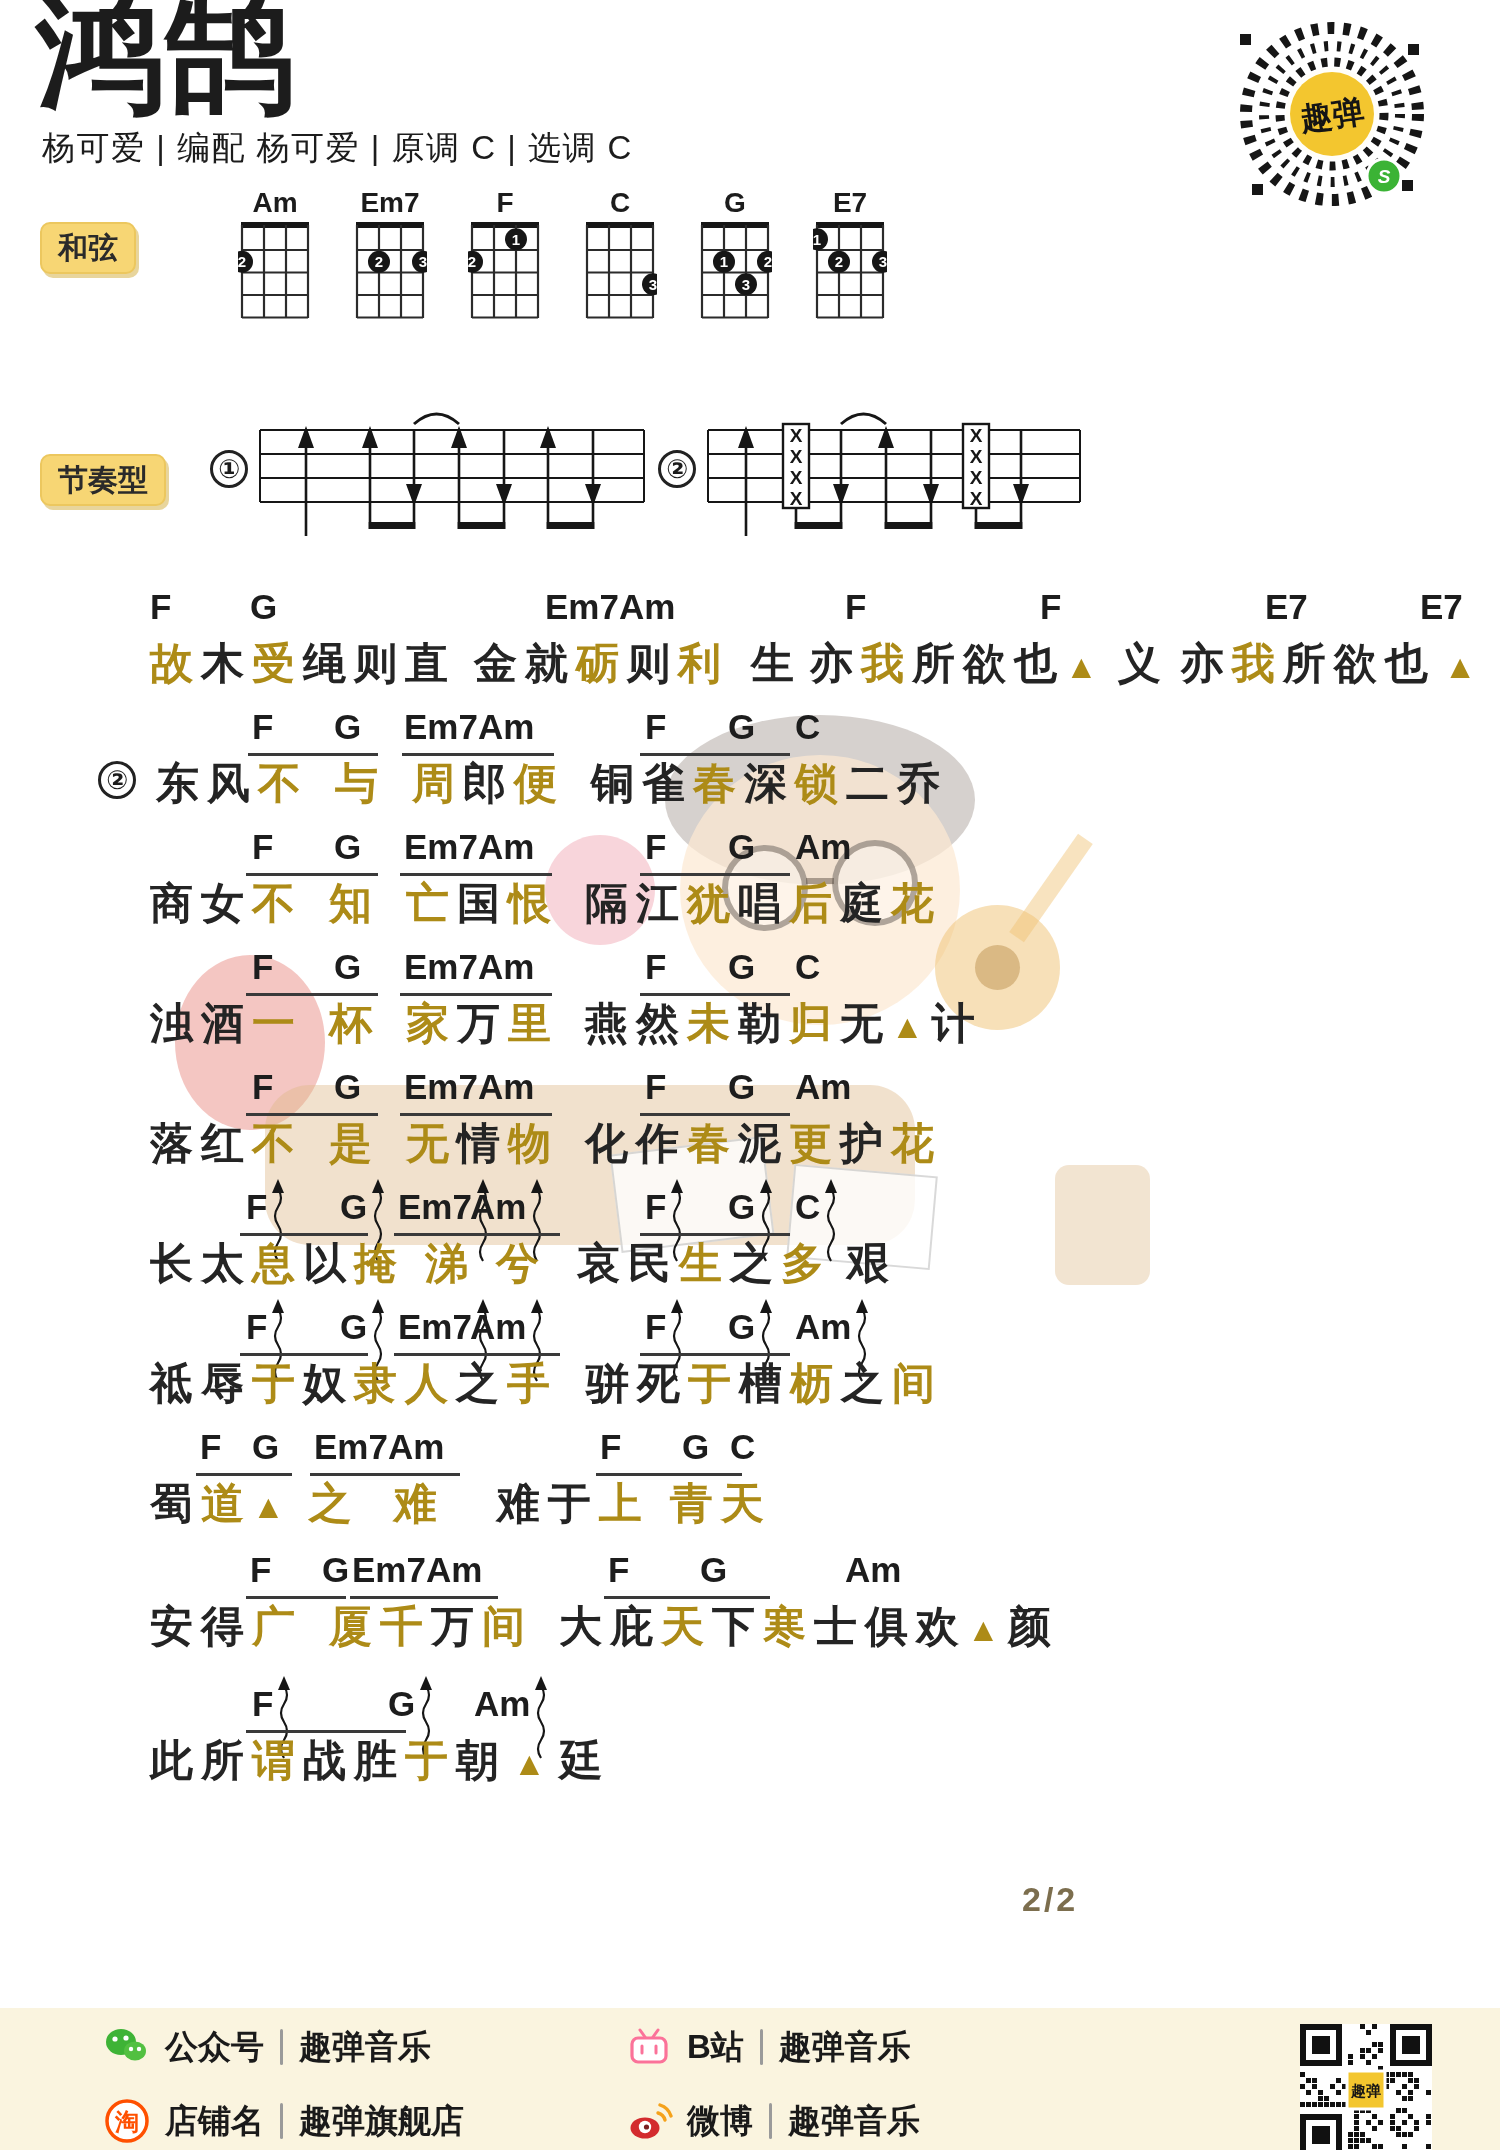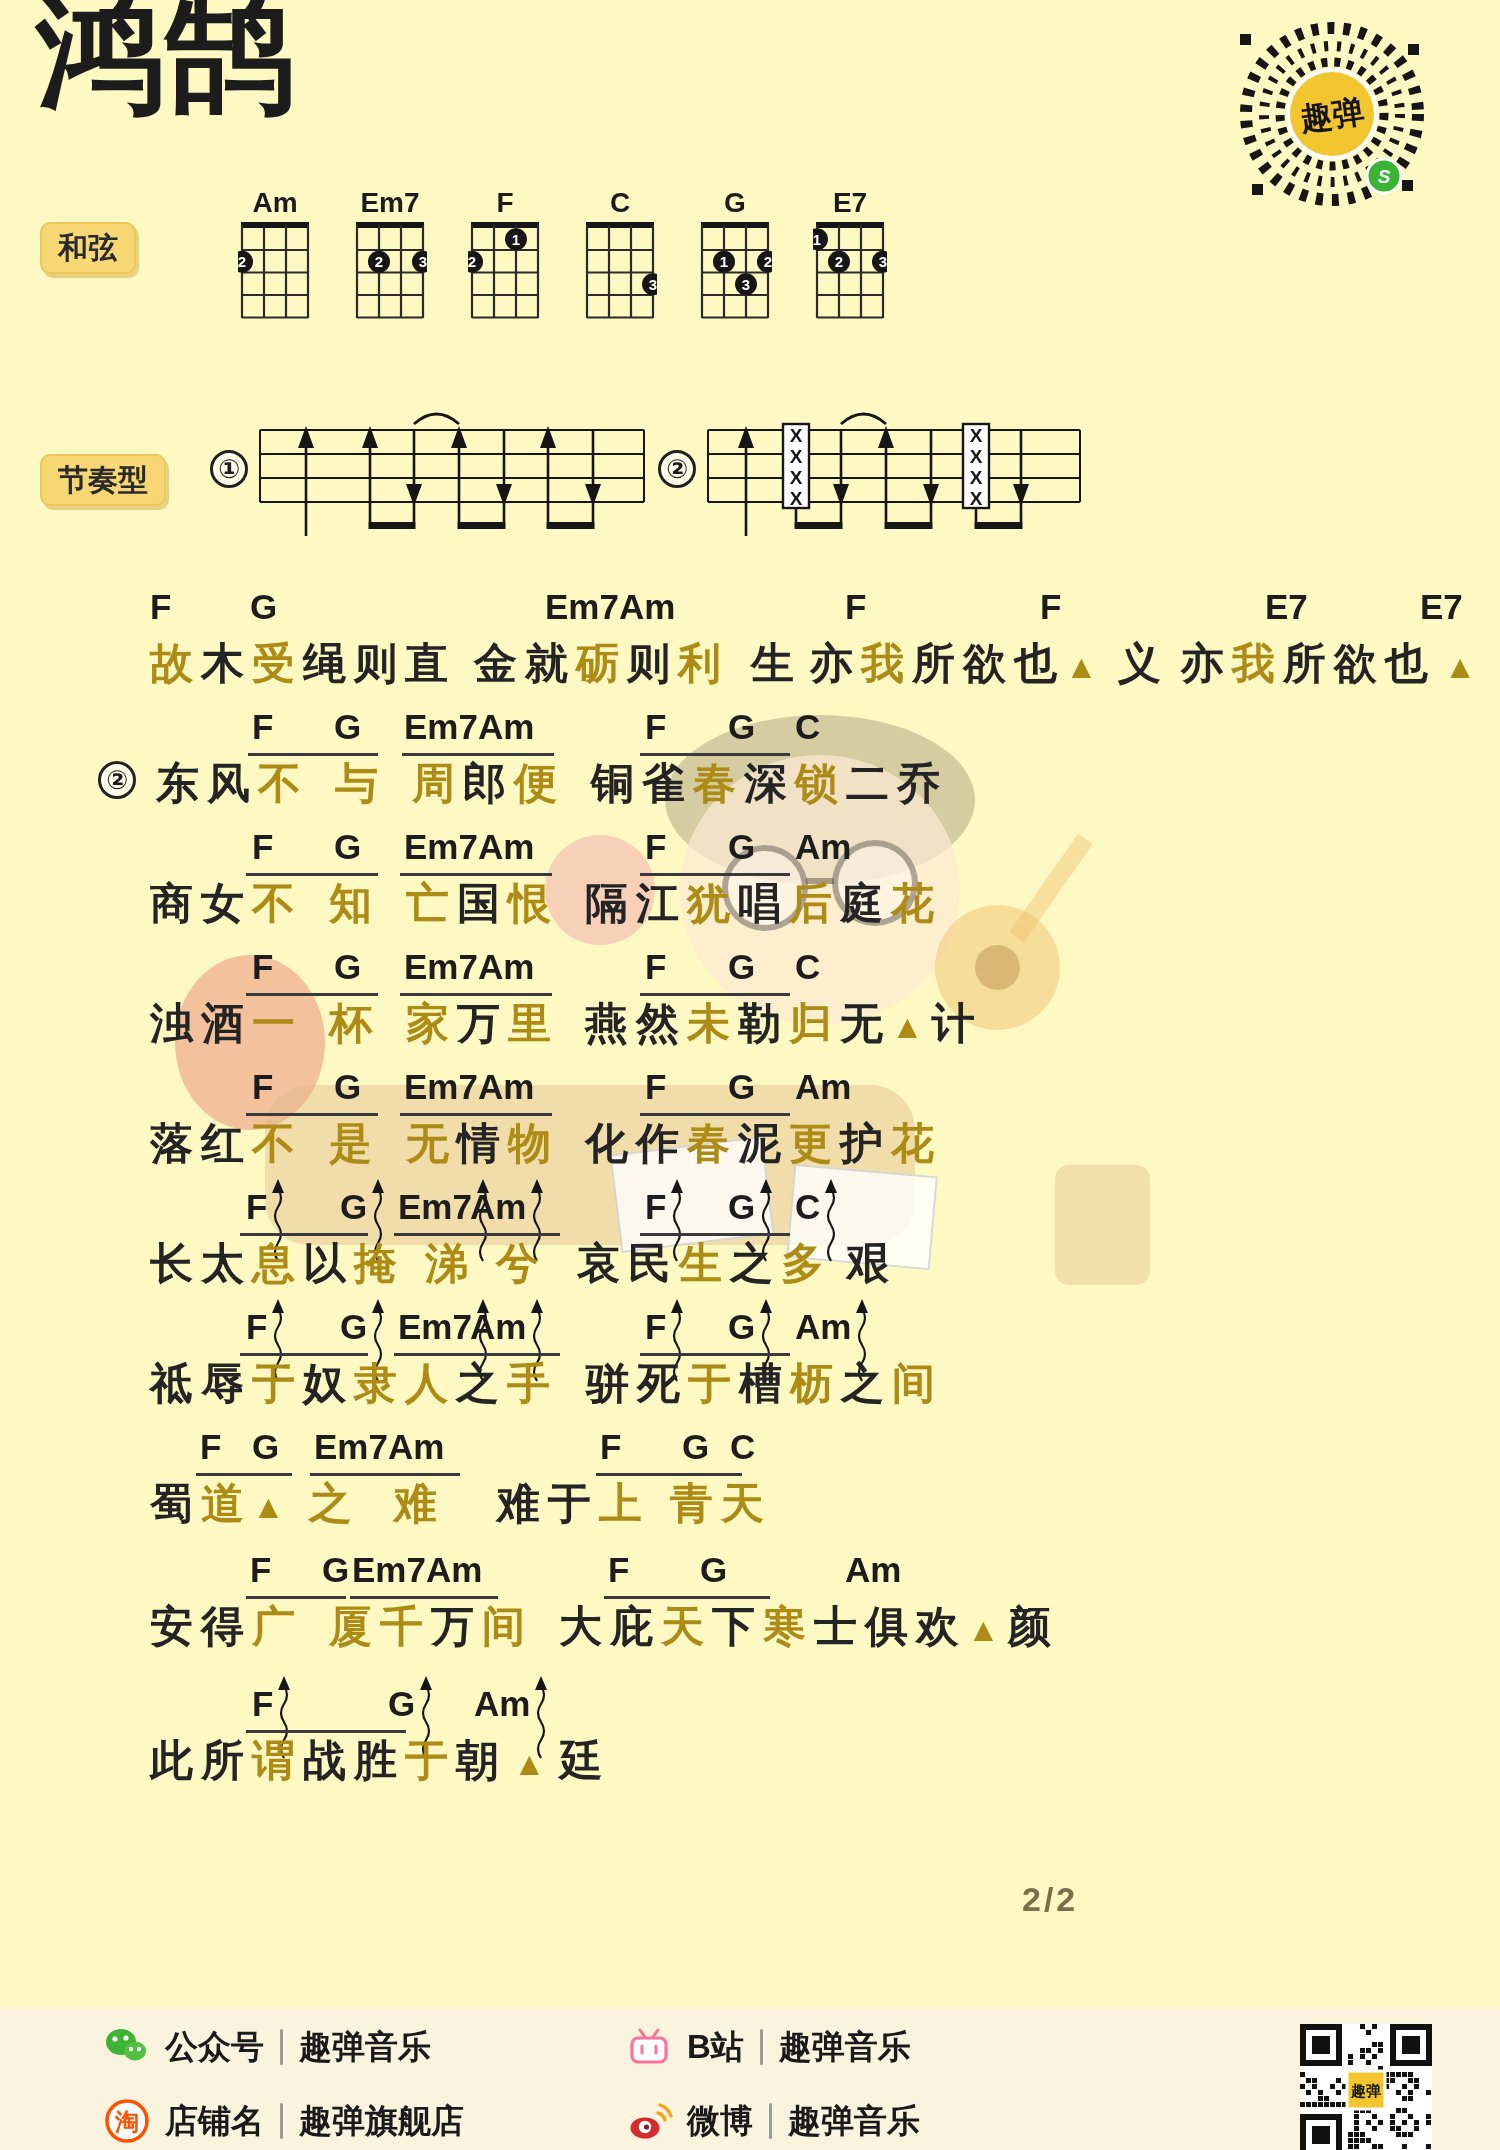--- a/index.html
+++ b/index.html
@@ -1,16 +1,16 @@
 <!DOCTYPE html>
 <html><head>
 <meta charset="utf-8">
 <style>
   html,body{margin:0;padding:0;background:#e8e8e8;}
-  .page{position:relative;width:1500px;height:2150px;background:#fef9c3;overflow:hidden;
+  .page{position:relative;width:1500px;height:2150px;background:#ffffff;overflow:hidden;
         font-family:"Liberation Sans","DejaVu Sans",sans-serif;color:#1c1c1c;}
   
   .title{position:absolute;left:36px;top:-16px;font-size:128px;font-weight:900;letter-spacing:2px;line-height:1.1;}
   .series{position:absolute;left:322px;top:38px;font-size:58px;font-weight:700;letter-spacing:1px;}
   .credits{position:absolute;left:42px;top:126px;font-size:33px;font-weight:500;letter-spacing:1.5px;}
   .logo{position:absolute;left:1232px;top:14px;width:200px;height:200px;}
   
   .tag{position:absolute;background:#f7d674;border:2px solid #ecc75e;border-radius:10px;
        font-size:30px;font-weight:700;color:#2a2a2a;display:flex;align-items:center;justify-content:center;
        box-shadow:3px 4px 0 rgba(214,178,74,.55);}
@@ -81,20 +81,21 @@
     <div class="sh-table"></div>
     <div class="sh-uku"></div>
     <div class="sh-hole"></div>
     <div class="sh-neck"></div>
     <div class="sh-pap1"></div>
     <div class="sh-pap2"></div>
     <div class="sh-stool"></div>
   </div>
 
   <div class="title">鸿鹄</div>
+  <div class="credits">杨可爱 | 编配 杨可爱 | 原调 C | 选调 C</div>
   <div class="logo"><svg width="200" height="200" viewBox="0 0 200 200">
         <circle cx="100" cy="100" r="86" stroke="#161616" stroke-width="12" fill="none" stroke-dasharray="7 9"></circle>
         <circle cx="100" cy="100" r="68" stroke="#161616" stroke-width="10" fill="none" stroke-dasharray="4 9"></circle>
         <circle cx="100" cy="100" r="52" stroke="#161616" stroke-width="9" fill="none" stroke-dasharray="6 7"></circle>
         <rect x="8" y="20" width="11" height="11" fill="#161616"></rect>
         <rect x="176" y="30" width="11" height="11" fill="#161616"></rect>
         <rect x="20" y="170" width="11" height="11" fill="#161616"></rect>
         <rect x="170" y="166" width="11" height="11" fill="#161616"></rect>
         <circle cx="100" cy="100" r="46" fill="#fffef8"></circle>
         <circle cx="100" cy="100" r="42" fill="#f3c62f"></circle>

